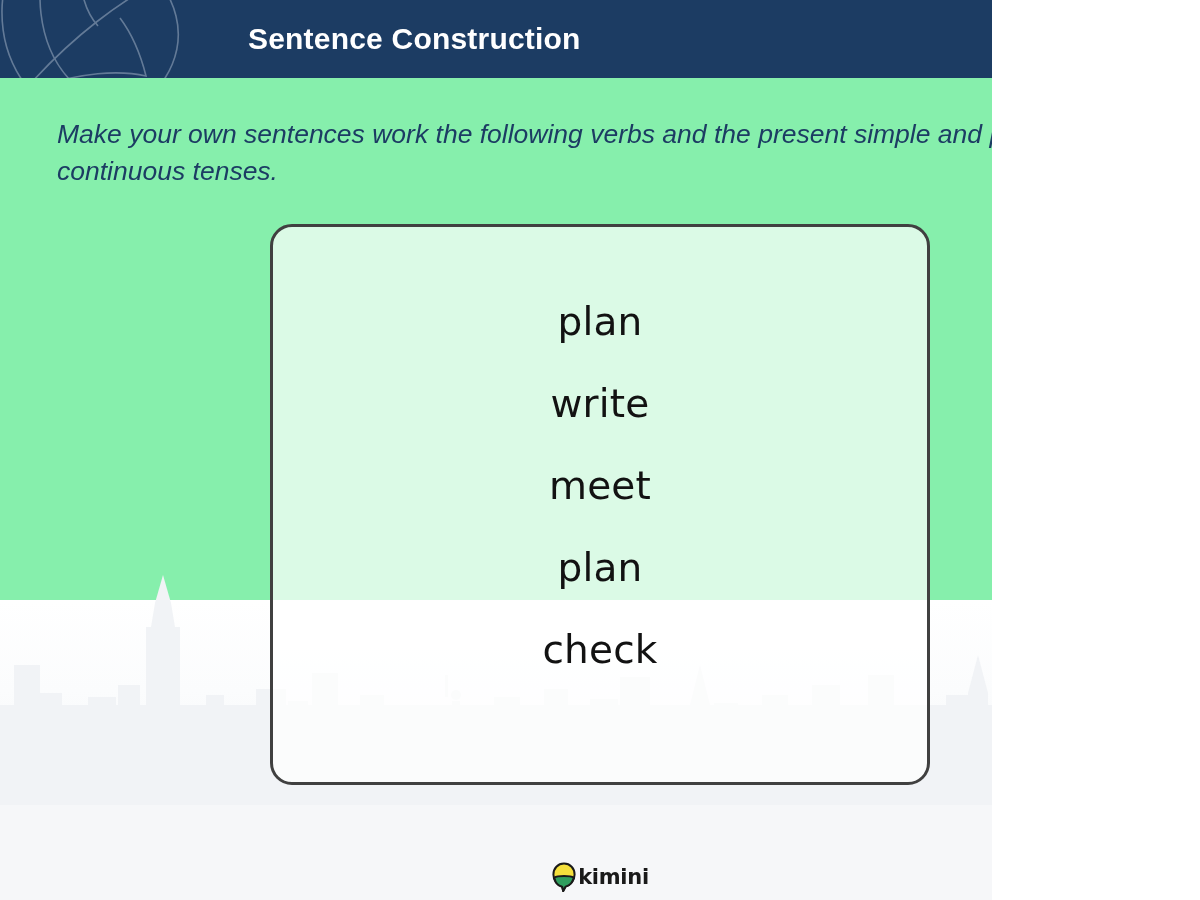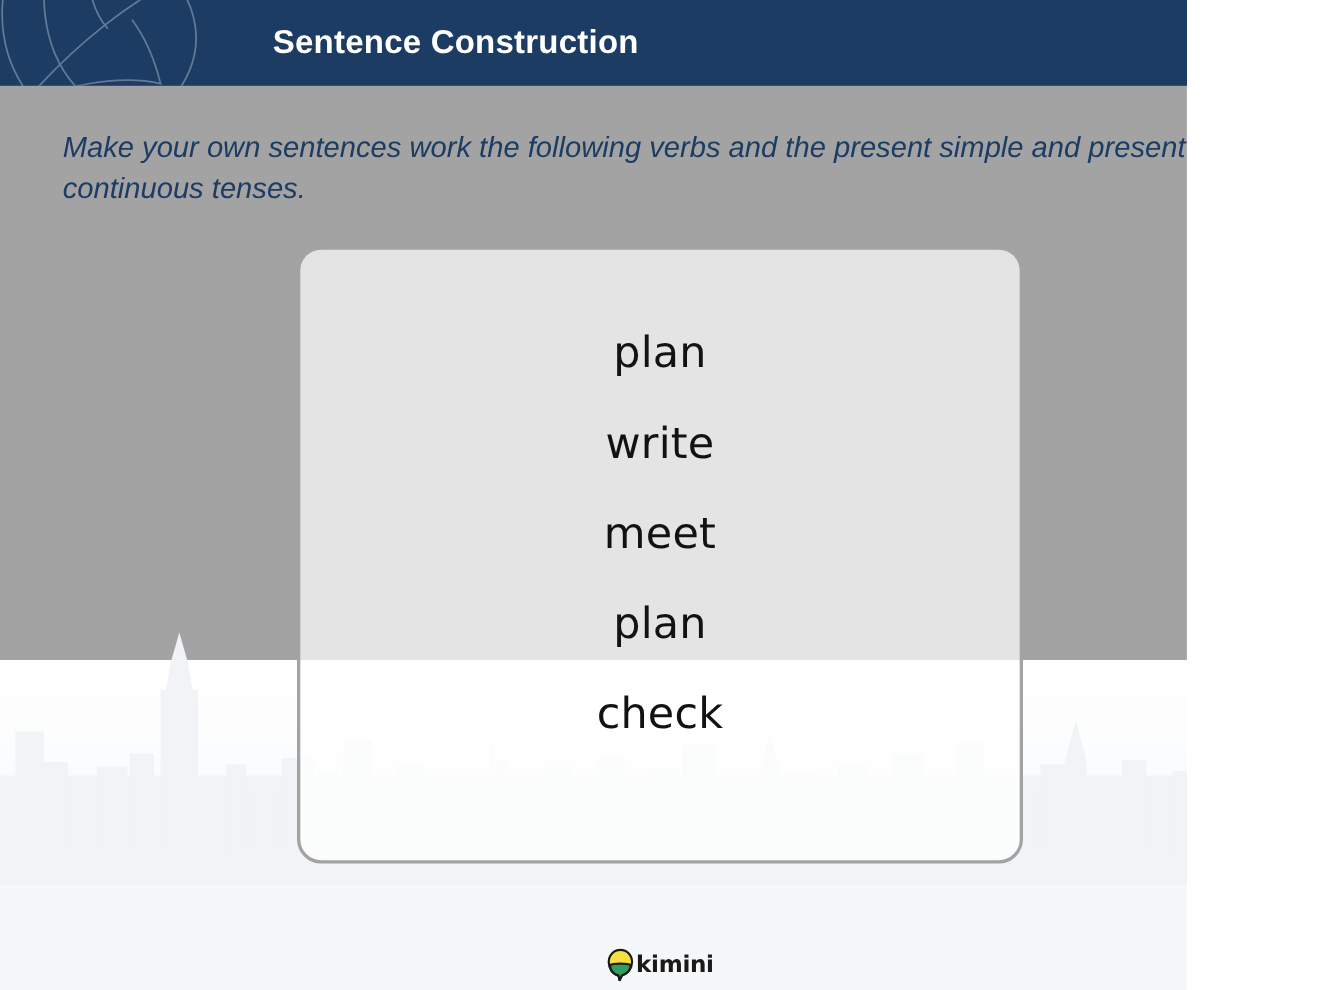--- a/index.html
+++ b/index.html
@@ -9,24 +9,25 @@
   body {
     width: 1200px;
     height: 900px;
     overflow: hidden;
     font-family: "Liberation Sans", sans-serif;
     background: #ffffff;
   }
 
   #slide {
     position: relative;
-    width: 1079px;
+    width: 960px;
     height: 900px;
-    background: #a3a3a3;
+    background: #86efac;
     overflow: hidden;
+    padding-left: 32px;
   }
 
   
   #bg-lower {
     position: absolute;
     left: 0;
     top: 600px;
     width: 1200px;
     height: 300px;
     background: linear-gradient(to bottom, #ffffff 0%, #fbfcfd 30%, #f6f7f9 60%, #f6f7f9 100%);
@@ -87,21 +88,21 @@
     z-index: 6;
   }
 
   
   #verb-box {
     position: absolute;
     left: 270px;
     top: 224px;
     width: 660px;
     height: 561px;
-    border: 3px solid #a3a3a3;
+    border: 3px solid #404040;
     border-radius: 22px;
     background: rgba(255,255,255,0.70);
     box-sizing: border-box;
     z-index: 4;
   }
   #verb-list {
     position: absolute;
     left: 0;
     top: 54px;
     width: 100%;

